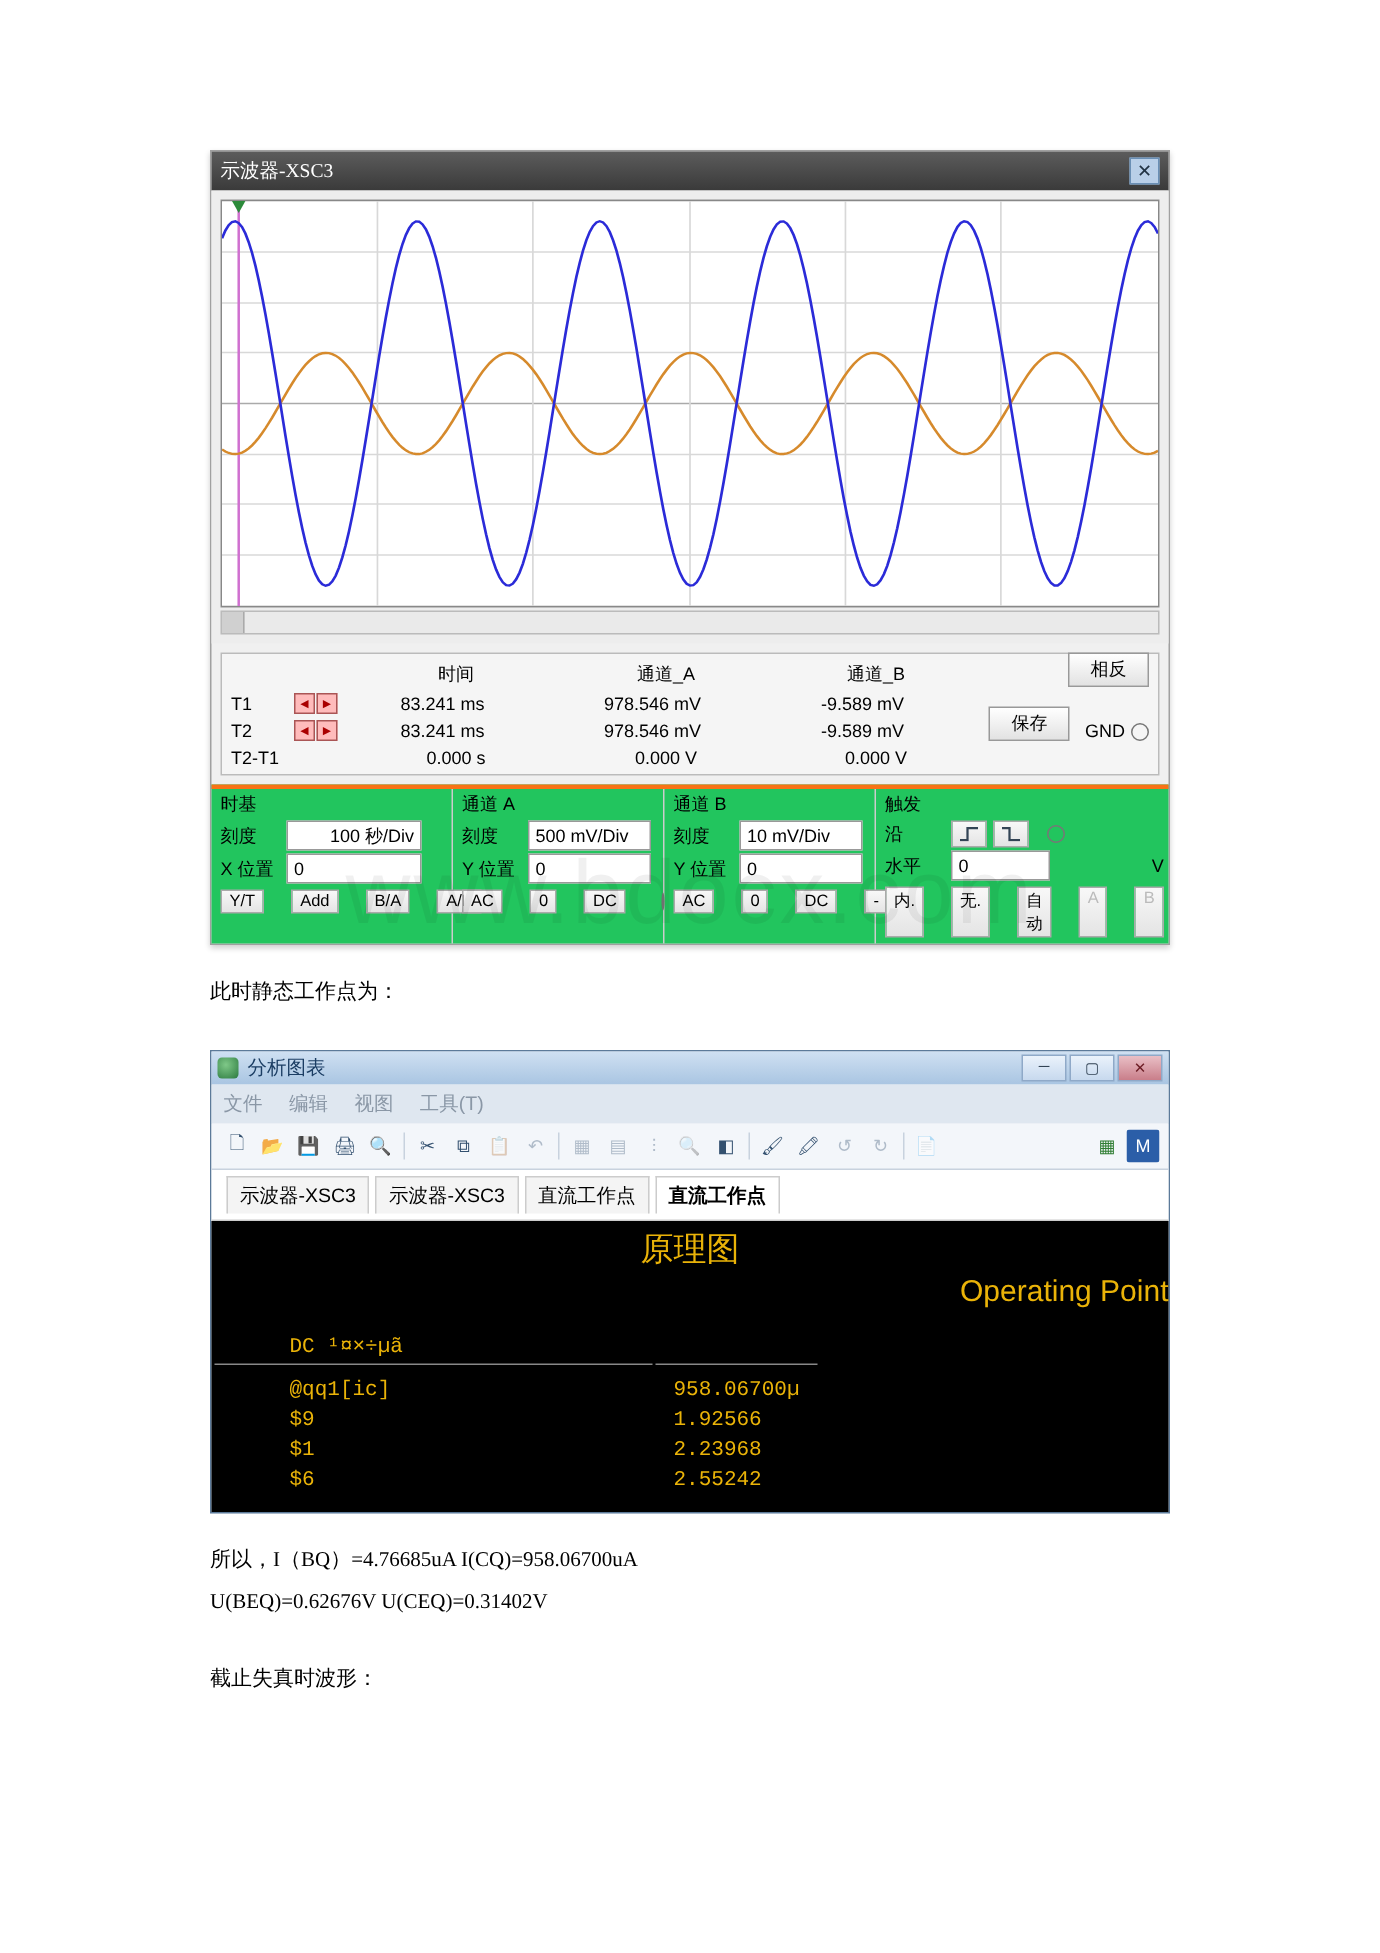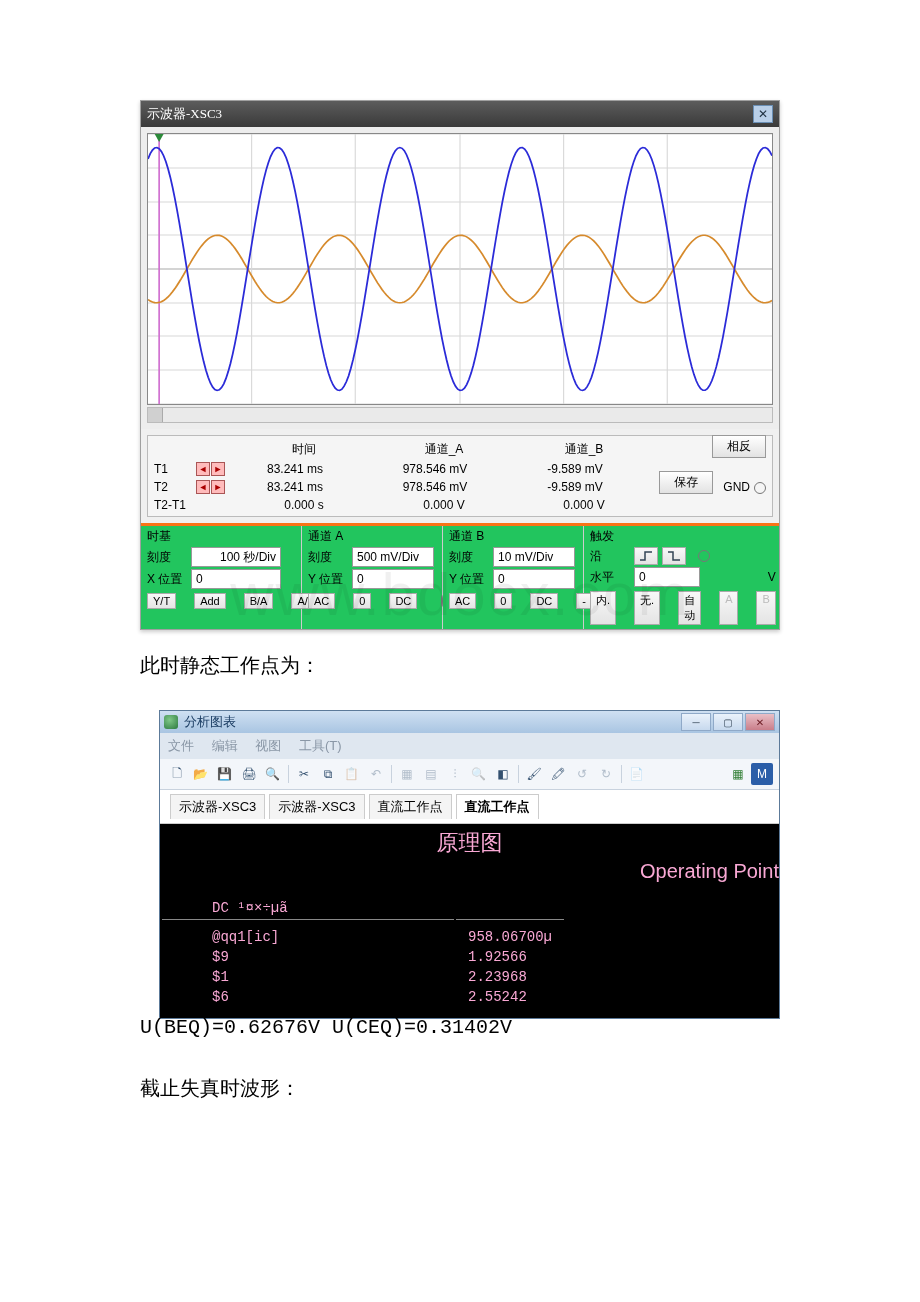--- a/index.html
+++ b/index.html
@@ -142,21 +142,20 @@
     height: 10px;
     border: 1px solid #777;
     border-radius: 50%;
     display: inline-block;
   }
   
   .win2 {
     border: 1px solid #5c7a99;
     margin-top: 26px;
     background: #e8eef5;
-    margin-left: 19px;
   }
   .titlebar2 {
     background: linear-gradient(#cfe0f2, #a9c5e2);
     display: flex;
     align-items: center;
     padding: 2px 4px;
     justify-content: space-between;
   }
   .tb2-left { display: flex; align-items: center; gap: 6px; font-size: 13px; color: #1b3d63;}
   .tb2-icon {
@@ -224,21 +223,21 @@
     border-bottom: none;
     padding: 3px 8px;
     background: #f4f4f4;
     cursor: pointer;
     font-weight: normal;
     font-size: 13px;
   }
   .tabs .active { background: #fff; font-weight: bold;}
   .report {
     background: #000;
-    color: #f9a8d4;
+    color: #eab308;
     font-family: Arial, sans-serif;
     padding: 4px 0 10px 0;
   }
   .report .schem-title {
     text-align: center;
     font-size: 22px;
     font-family: "SimSun", serif;
   }
   .report .op-title {
     text-align: right;
@@ -246,22 +245,22 @@
     margin-top: 2px;
     margin-bottom: 14px;
   }
   .rep-table {
     font-family: Consolas, "Courier New", monospace;
     font-size: 14px;
   }
   .rep-table td { padding: 1px 12px; }
   .rep-sep td { border-top: 1px solid #888; height: 4px; }
   .doc-text {
-    font-family: Liberation Mono, monospace;
-    font-size: 20px;
+    font-family: Liberation Serif, serif;
+    font-size: 14px;
     margin: 20px 0 12px 0;
     line-height: 1.7;
   }
   .watermark {
     position: absolute;
     font-size: 60px;
     color: rgba(0,0,0,0.06);
     font-family: Arial, sans-serif;
     font-weight: 300;
     letter-spacing: 2px;
@@ -527,15 +526,16 @@
             </tr>
         <tr>
               <td style="padding-left:50px;">$6</td>
               <td>2.55242</td>
             </tr>
       </tbody>
         </table>
     </div>
   </div>
 
+  <div class="doc-text">所以，I（BQ）=4.76685uA I(CQ)=958.06700uA</div>
   <div class="doc-text" style="margin-top:-8px;"> U(BEQ)=0.62676V U(CEQ)=0.31402V</div>
   <div class="doc-text" style="margin-top:28px;">截止失真时波形：</div>
 </div>
 
 </body></html>

